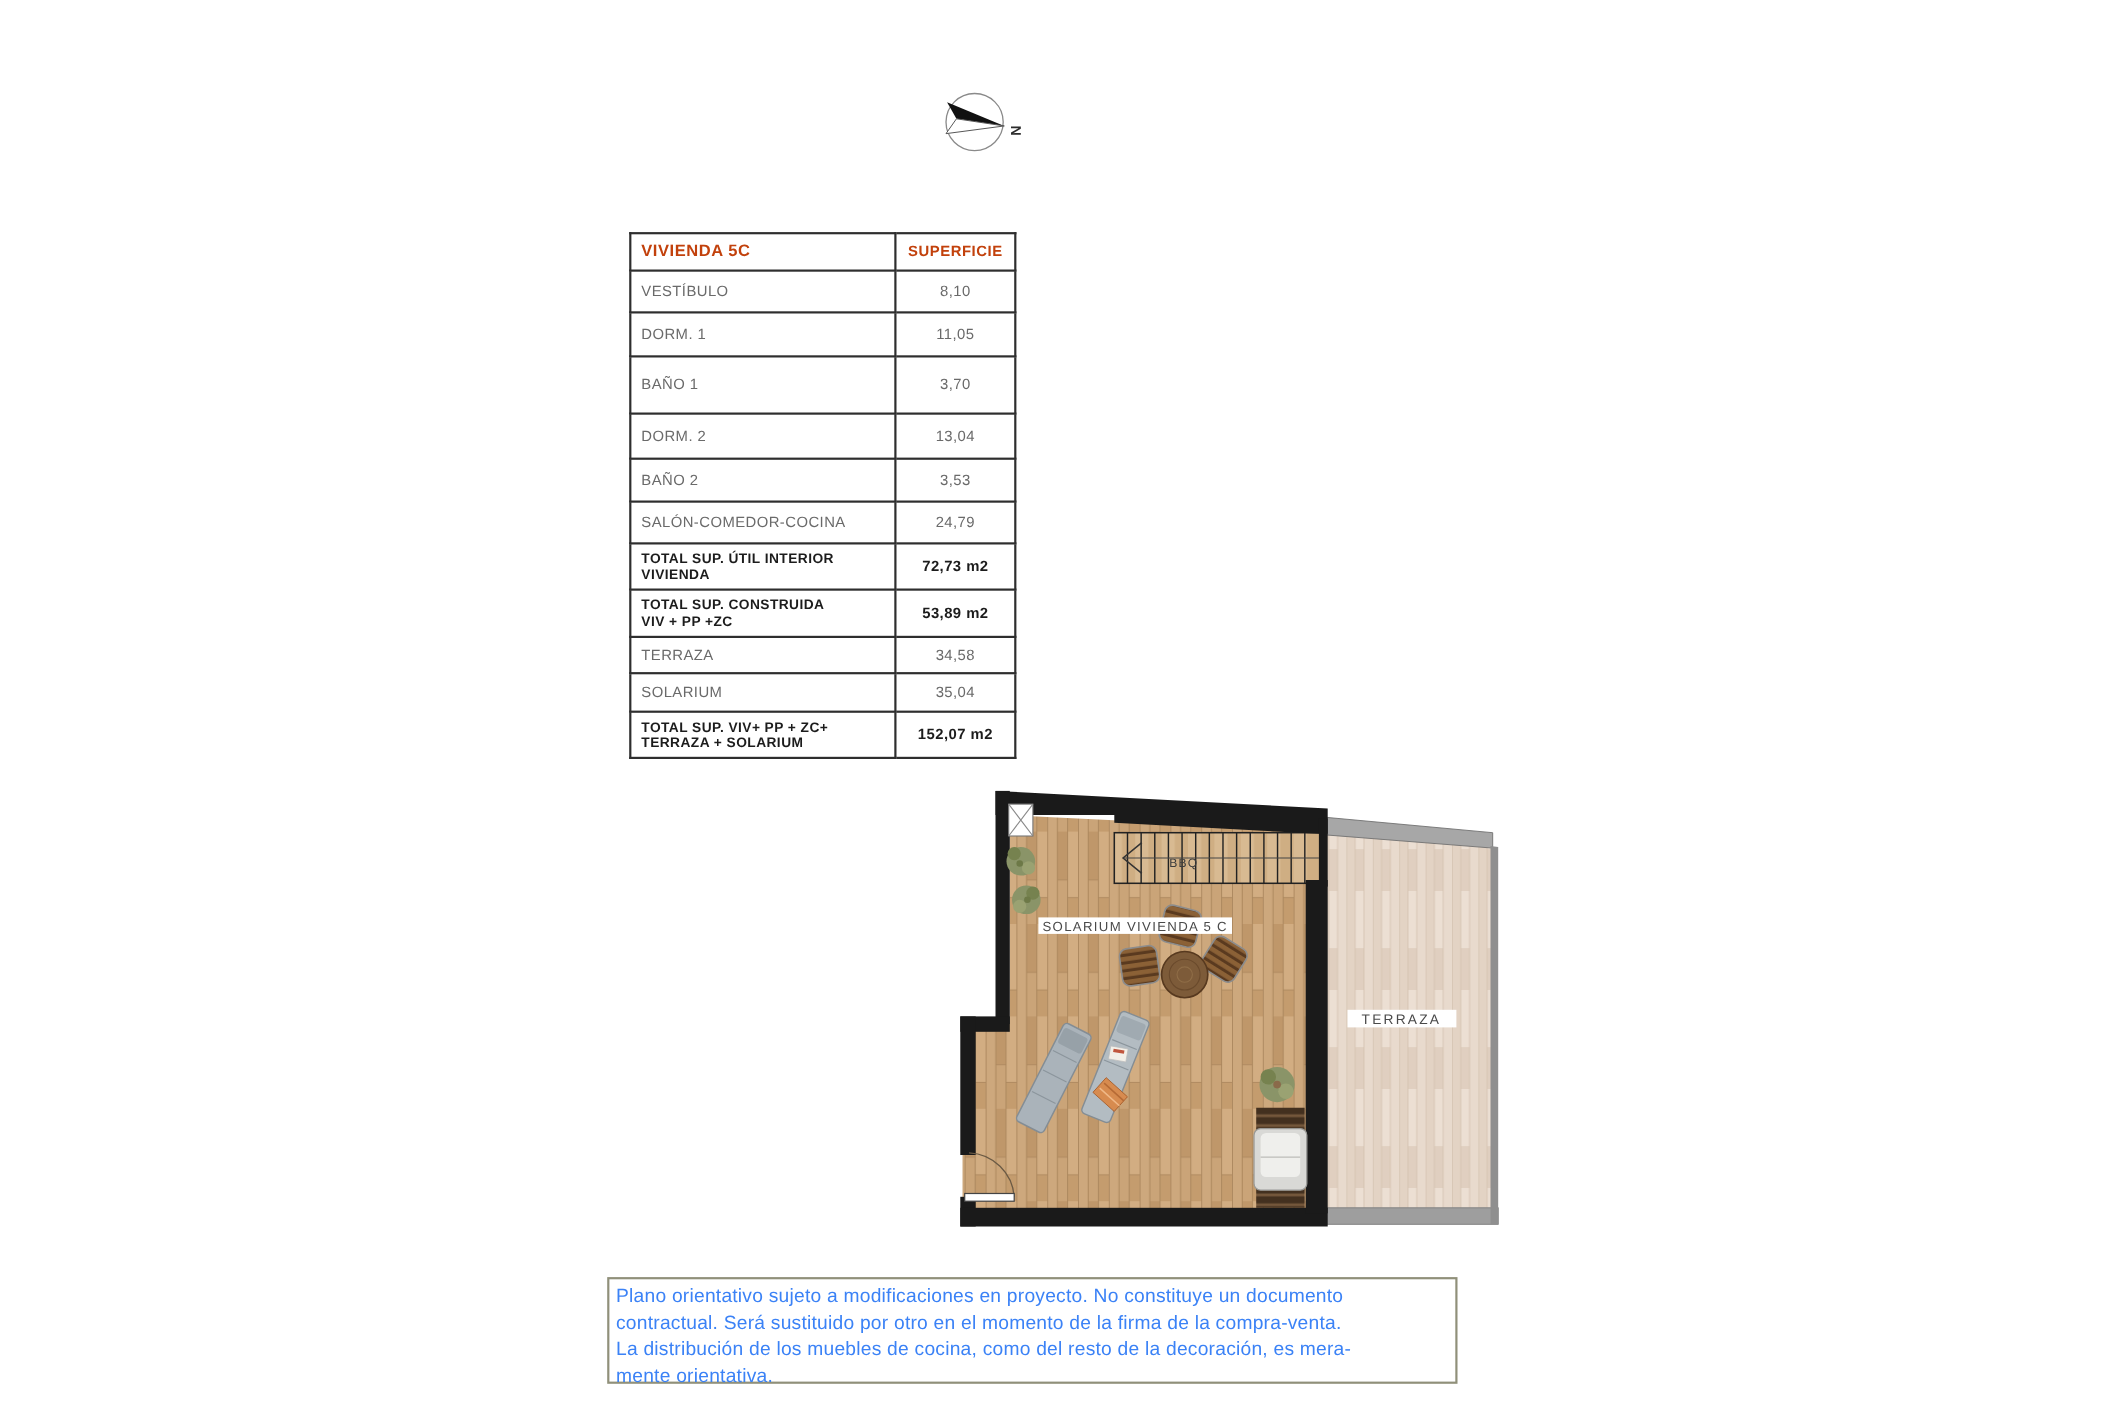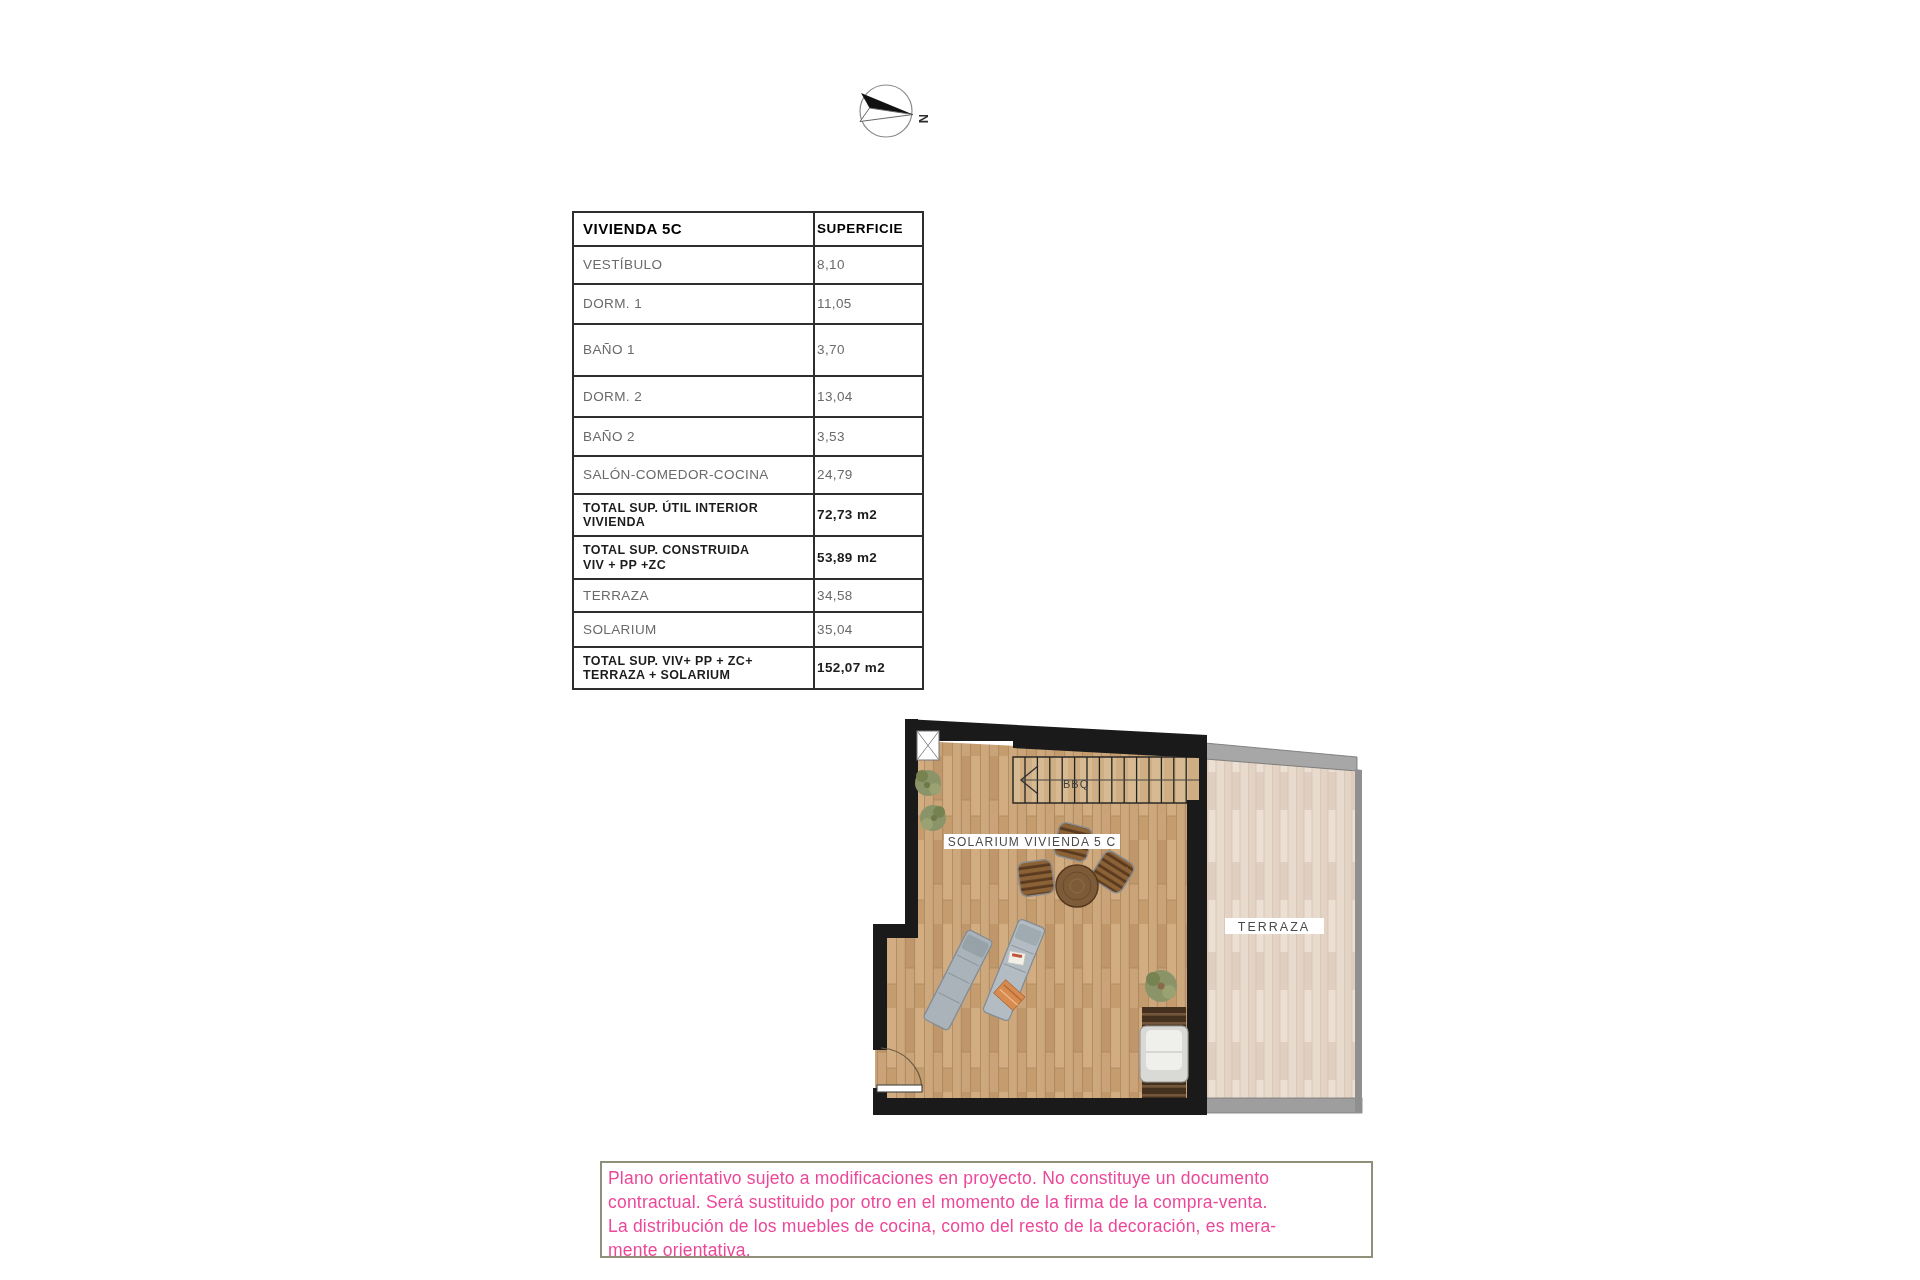--- a/index.html
+++ b/index.html
@@ -14,33 +14,33 @@
     position:absolute;left:572px;top:211px;width:350px;
     border-collapse:collapse;table-layout:fixed;
     color:#6a6a6a;font-size:13.5px;letter-spacing:.4px;
   }
   .areas-table col.c1{width:241px;}
   .areas-table col.c2{width:109px;}
   .areas-table td{
     border:2px solid #2e2e2e;padding:0 0 0 9px;vertical-align:middle;
     line-height:1.15;
   }
-  .areas-table td.val{text-align:left;padding:0 2px;}
-  .areas-table tr.hdr td{font-weight:bold;color:#000000;font-size:15px;letter-spacing:.5px;}
+  .areas-table td.val{text-align:center;padding:0 2px;}
+  .areas-table tr.hdr td{font-weight:bold;color:#c2410c;font-size:15px;letter-spacing:.5px;}
   .areas-table tr.hdr td.val{font-size:13.5px;}
   .areas-table tr.bold td{font-weight:bold;color:#1c1c1c;font-size:12.5px;white-space:pre-line;border-radius:13px;}
   .areas-table tr.bold td.val{font-size:13.5px;white-space:normal;}
   
   .plan{position:absolute;left:858px;top:698px;width:512px;height:430px;}
   
   .disclaimer{
-    position:absolute;left:600px;top:1161px;width:773px;height:97px;
+    position:absolute;left:552px;top:1161px;width:773px;height:97px;
     border:2px solid #90907a;box-sizing:border-box;
     padding:3px 6px 0 6px;
-    font-size:17.5px;line-height:24px;color:#ec4899;letter-spacing:.2px;
+    font-size:17.5px;line-height:24px;color:#3b82f6;letter-spacing:.2px;
     white-space:pre-line;
   }
 </style>
 </head>
 <body>
 
 <svg class="compass" viewBox="840 68 120 90">
   <circle cx="886" cy="111" r="26" fill="none" stroke="#8a8a8a" stroke-width="1.2"></circle>
   <polygon points="861,93 913,114.5 869.5,108" fill="#111111"></polygon>
   <polygon points="869.5,108 913,114.5 860,121.5" fill="#ffffff" stroke="#555555" stroke-width="0.9"></polygon>

